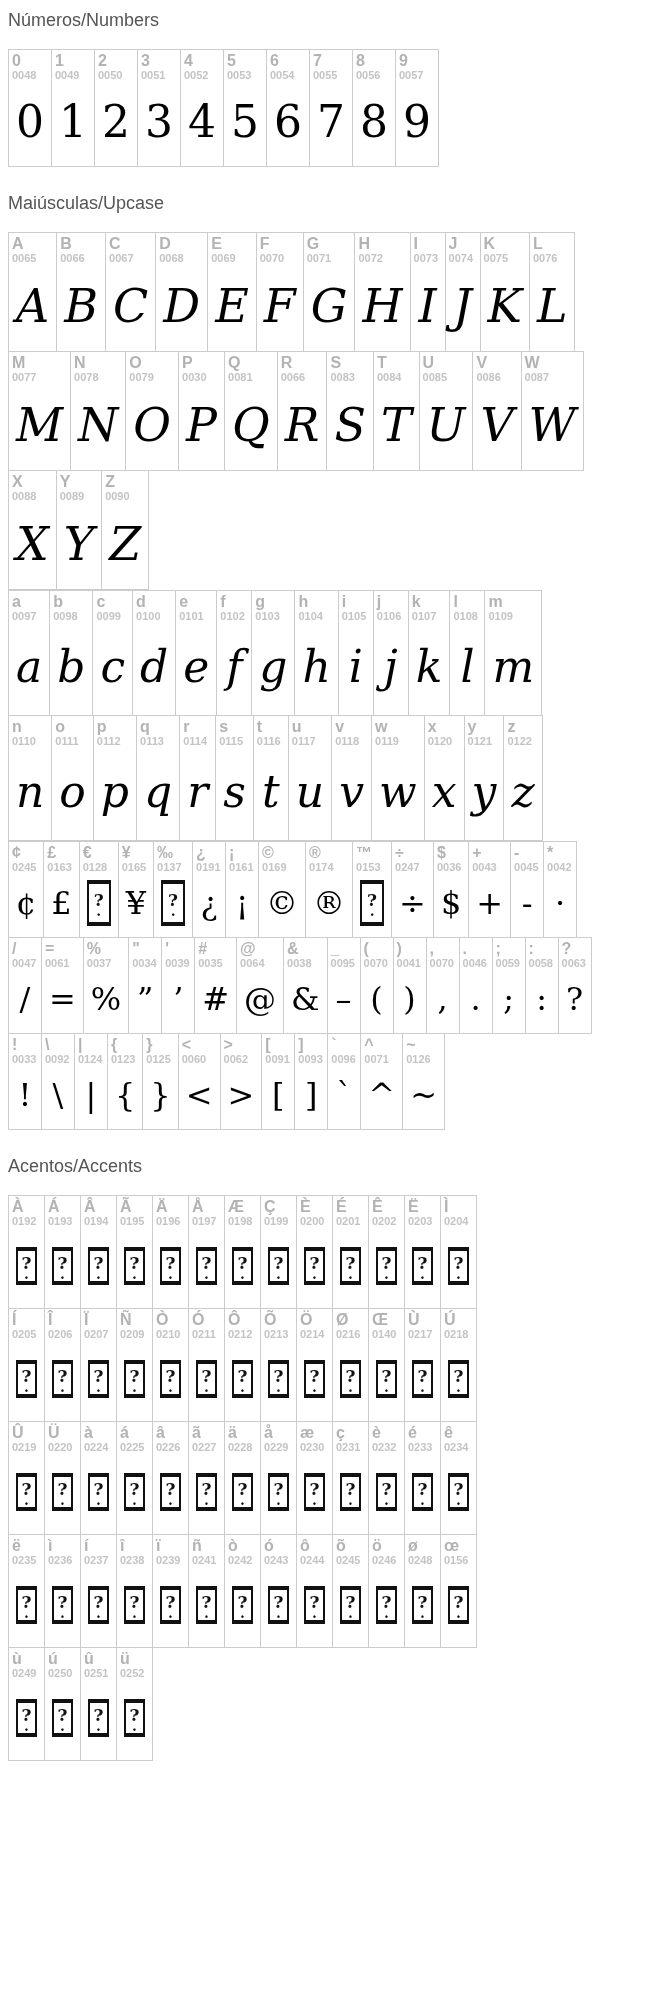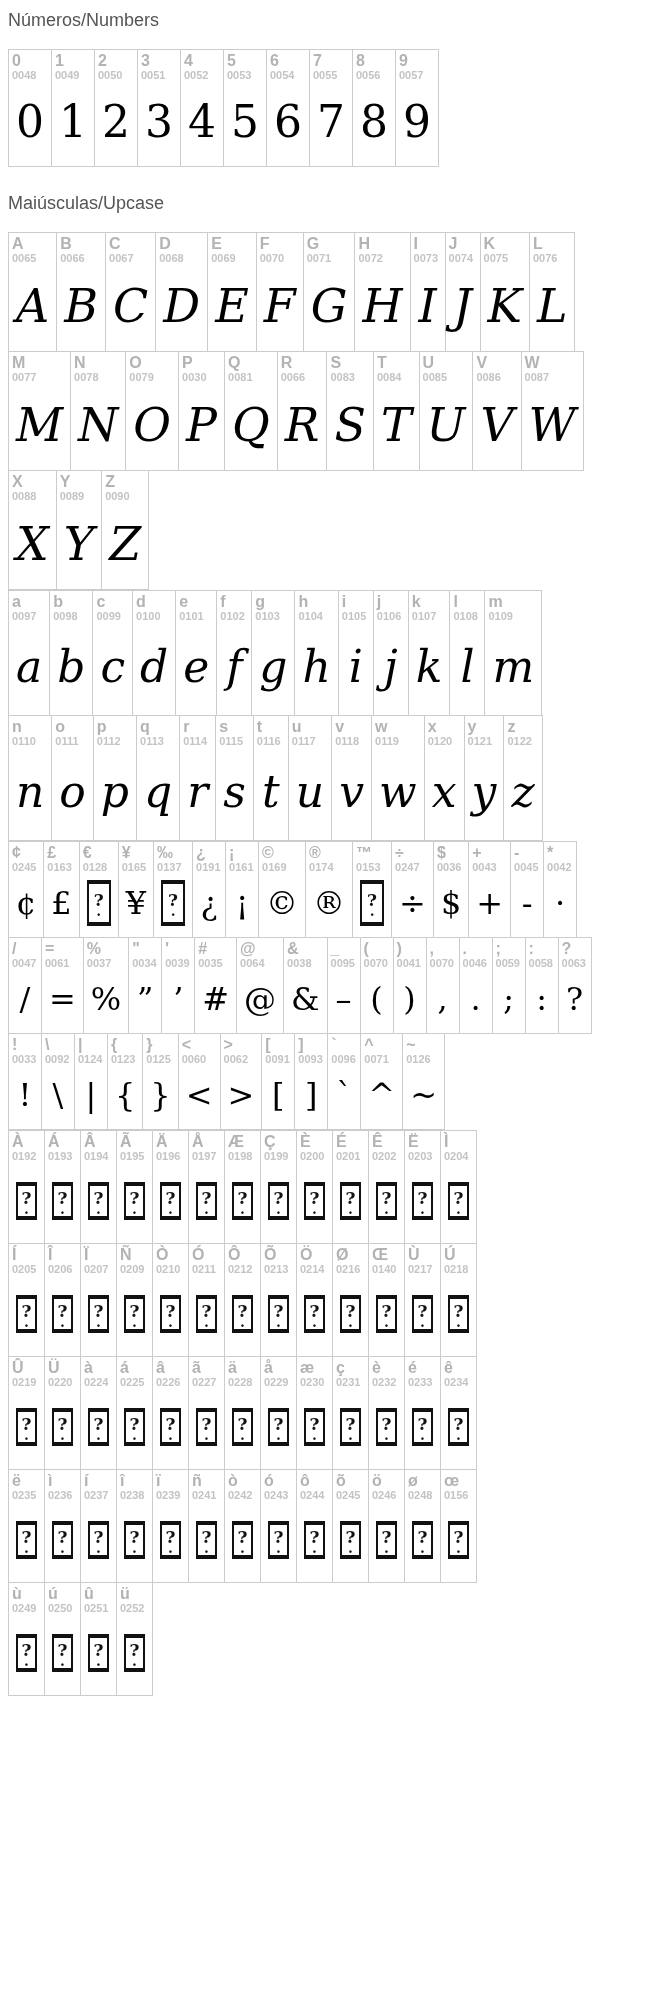--- a/index.html
+++ b/index.html
@@ -1122,20 +1122,21 @@
       <span class="code">0126</span>
     </div>
     <div class="gwrap">
               <span class="glyph">~</span>
             </div>
   </div>
 </div></div>
   </section>
 
   <section data-kind="accents">
+    <h2 class="sec-title">Acentos/Accents</h2>
     <div class="rows"><div class="row">
   <div class="cell">
     <div class="cell-head">
       <span class="cc">À</span>
       <span class="code">0192</span>
     </div>
     <div class="gwrap">
               <span class="notdef">
                 <span class="q">?</span>
                 <span class="dot">.</span>

